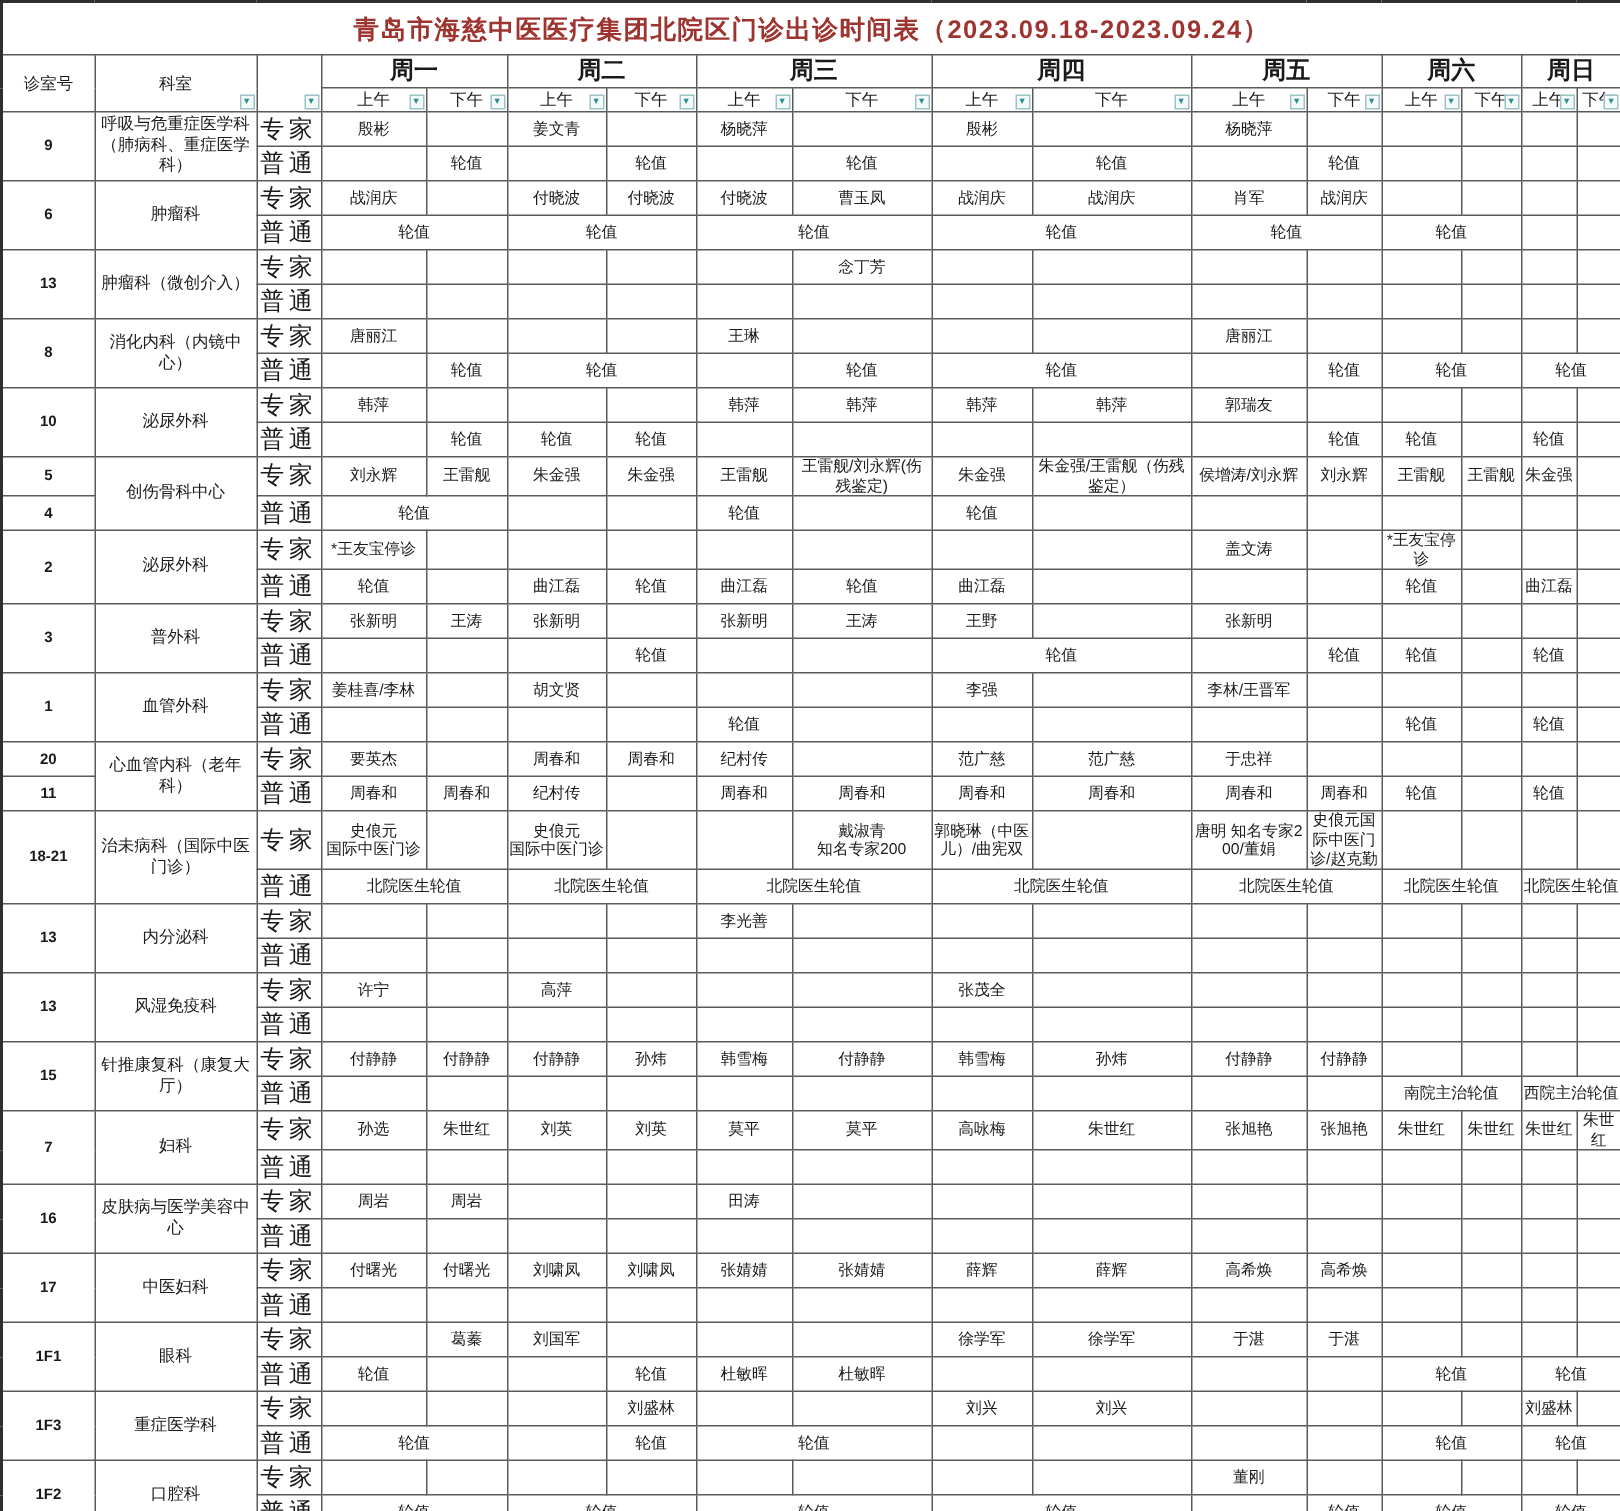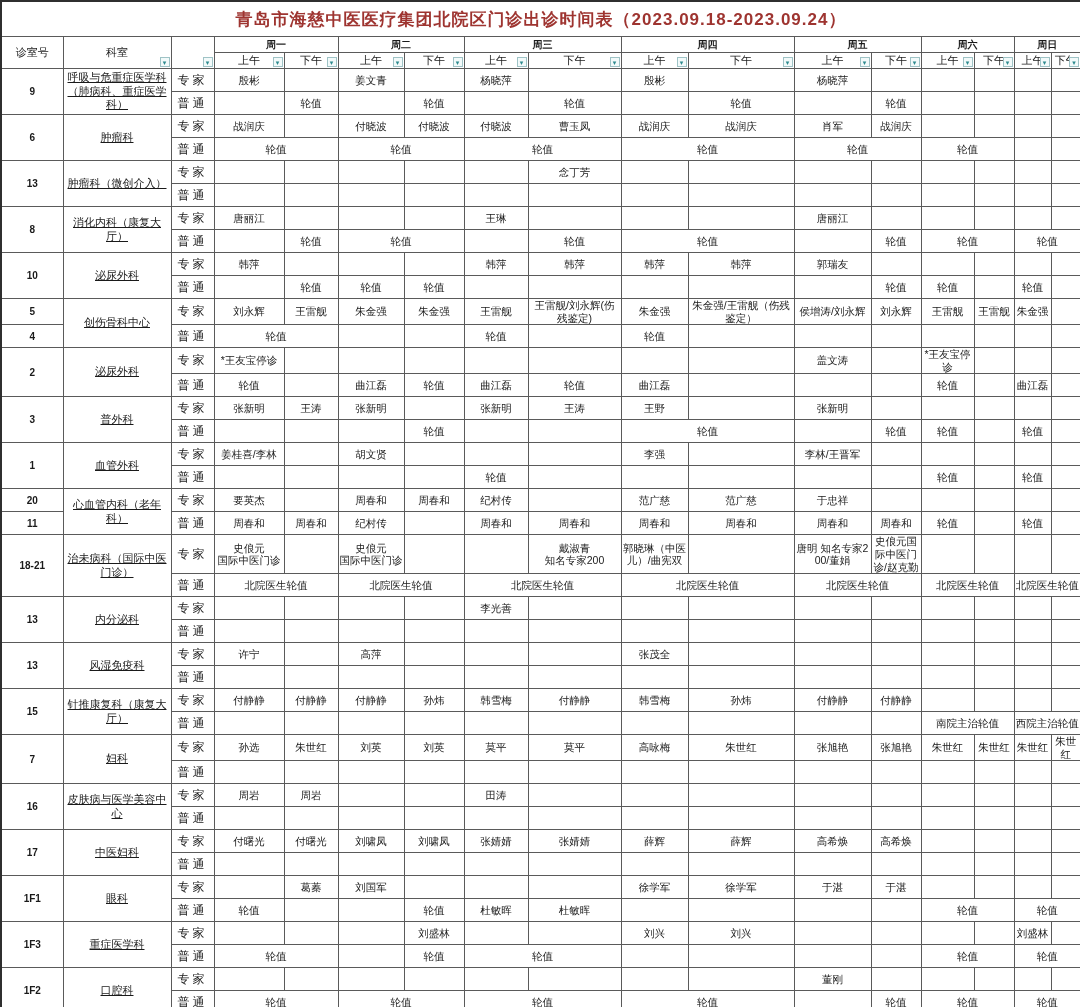--- a/index.html
+++ b/index.html
@@ -7,26 +7,26 @@
     --filter-color:#2e8b8f;
     --grid:#5a5a5a;
     --outer:#2f2f2f;
   }
   html,body{margin:0;padding:0;background:#fff;}
   body{font-family:"Liberation Sans","DejaVu Sans",sans-serif;color:#1a1a1a;}
   .sheet{width:1080px;margin:0 auto;background:#fff;}
   table.sched{border-collapse:collapse;table-layout:fixed;width:1080px;border:2px solid var(--outer);}
   table.sched th,table.sched td{border:1px solid var(--grid);overflow:hidden;}
   .title-cell{height:30px;text-align:center;font-size:17px;font-weight:bold;color:var(--title-color);letter-spacing:1px;padding:2px 4px;}
-  th.day{height:15px;font-size:10px;font-weight:bold;padding:0;text-align:center;}
+  th.day{height:15px;font-size:16px;font-weight:bold;padding:0;text-align:center;}
   th.ampm{height:15px;font-size:11px;font-weight:normal;padding:0;position:relative;}
   th.corner{font-size:11px;font-weight:normal;position:relative;}
   td.room{font-size:10px;font-weight:bold;text-align:center;padding:0 1px;}
-  td.dept{font-size:11px;text-align:center;padding:0 2px;line-height:1.25;text-decoration:underline;}
-  td.type{font-size:12px;text-align:center;letter-spacing:3px;padding:0;}
+  td.dept{font-size:11px;text-align:center;padding:0 2px;line-height:1.25;}
+  td.type{font-size:16px;text-align:center;letter-spacing:3px;padding:0;}
   td.slot{height:22px;font-size:10.5px;text-align:center;padding:0 1px;line-height:1.2;white-space:pre-line;word-break:break-all;}
   .flt{position:absolute;right:1px;bottom:1px;width:10px;height:10px;border:1px solid #9fc3c6;background:#f2fafa;display:flex;align-items:center;justify-content:center;cursor:pointer;box-sizing:border-box;}
   .flt .ar{font-size:7px;line-height:7px;color:var(--filter-color);transform:translateY(-0.5px);}
 </style>
 </head>
 <body>
 
 <div class="sheet">
   <table class="sched">
     <colgroup>
@@ -213,21 +213,21 @@
           <td class="slot"></td>
           <td class="slot"></td>
           <td class="slot"></td>
           <td class="slot"></td>
           <td class="slot"></td>
           <td class="slot"></td>
           <td class="slot"></td>
         </tr>
         <tr>
           <td class="room" rowspan="2">8</td>
-          <td class="dept" rowspan="2">消化内科（康复大厅）</td>
+          <td class="dept" rowspan="2">消化内科（内镜中心）</td>
           <td class="type">专家</td>
           <td class="slot">唐丽江</td>
           <td class="slot"></td>
           <td class="slot"></td>
           <td class="slot"></td>
           <td class="slot">王琳</td>
           <td class="slot"></td>
           <td class="slot"></td>
           <td class="slot"></td>
           <td class="slot">唐丽江</td>

